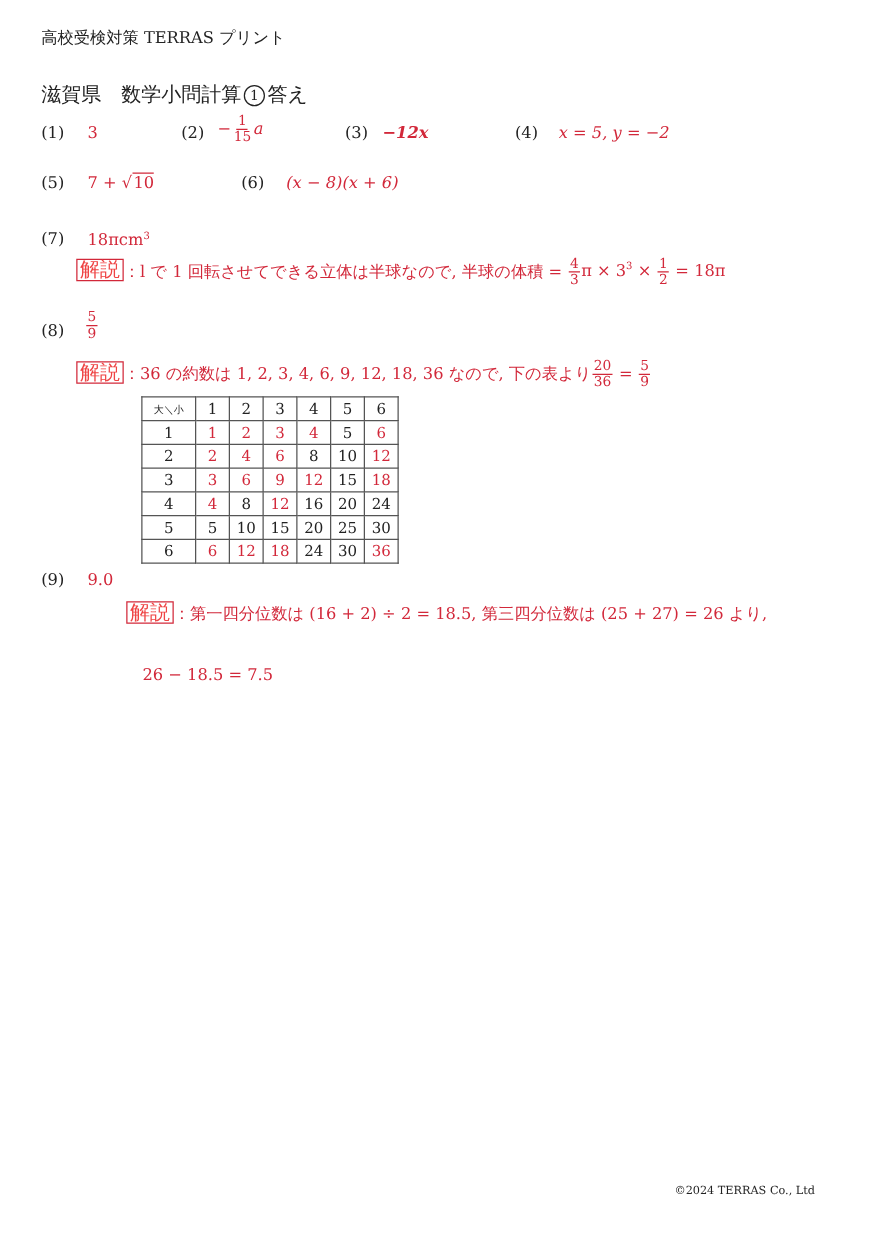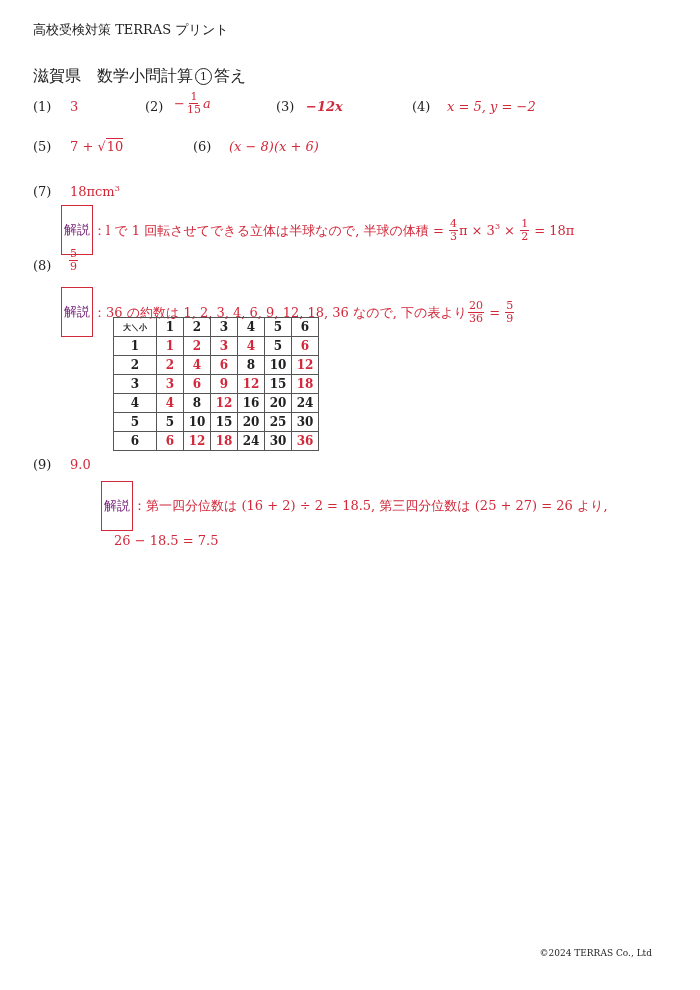--- a/index.html
+++ b/index.html
@@ -10,25 +10,25 @@
   .small-title { font-size:13px; left:33px; top:21px; }
   .big-title { font-size:16px; left:33px; top:54px;margin-top:12px; }
   .circled { display:inline-block; width:15px; height:15px; border:1px solid #222; border-radius:50%;
              font-size:11px; line-height:15px; text-align:center; vertical-align:1px; margin:0 2px; }
   .num { font-size:13px; }
   .ans { font-size:13px; }
   .math { font-style:italic; }
   .frac { display:inline-flex; flex-direction:column; align-items:center; vertical-align:middle; font-size:11px; line-height:12px; margin:0 1px; }
   .frac .n { border-bottom:1px solid currentColor; padding:0 1px; }
   .frac .d { padding:0 1px; }
-  .kaisetsu { display:inline-block; border:1px solid #d2283a; padding:16px 2px; font-size:13px; line-height:16px; color:#701a75; }
+  .kaisetsu { display:inline-block; border:1px solid #d2283a; padding:0 2px; font-size:16px; line-height:16px; color:#ef4444; }
   .exp { font-size:13px; }
   .sqrt { border-top:1px solid currentColor; padding-left:1px; }
   table.grid { position:absolute; left:113px; top:317px; border-collapse:collapse; font-size:12px; }
-  table.grid td { border:1px solid #555; width:26px; height:18px; text-align:center; padding:0;font-weight:bold; }
+  table.grid td { border:1px solid #555; width:26px; height:18px; text-align:center; padding:0; }
   table.grid td.hdr { width:42px; font-size:8px; }
   .footer { font-size:9px; right:48px; top:948px; }
 </style>
 </head>
 <body>
 
 <div class="abs small-title">高校受検対策 TERRAS プリント</div>
 <div class="abs big-title">
   <span>滋賀県　数学小問計算</span><span class="circled">1</span><span>答え</span>
 </div>

